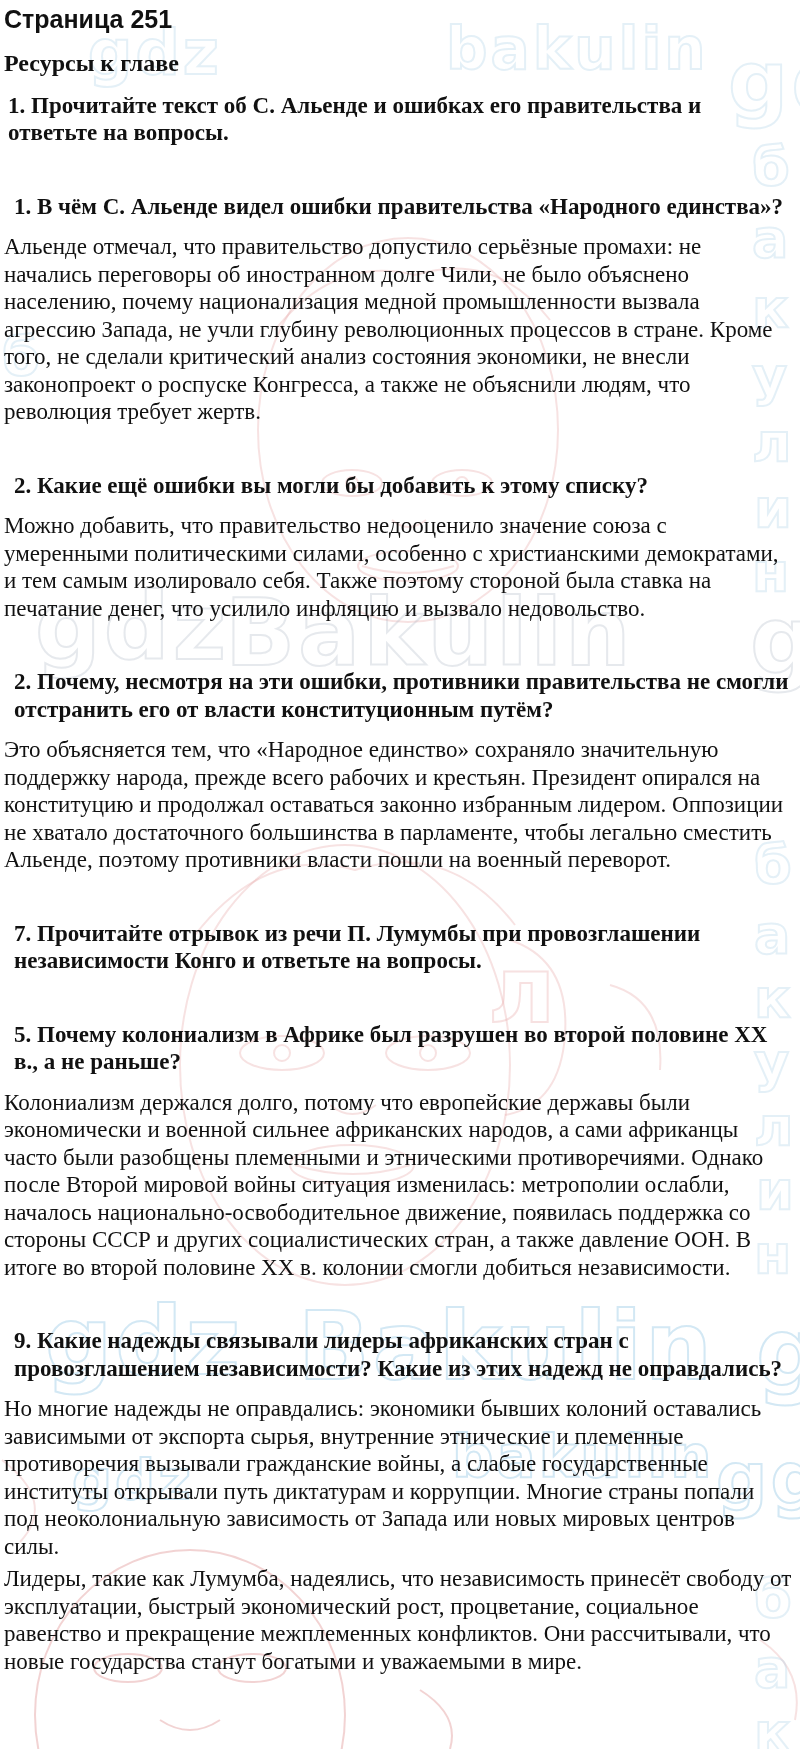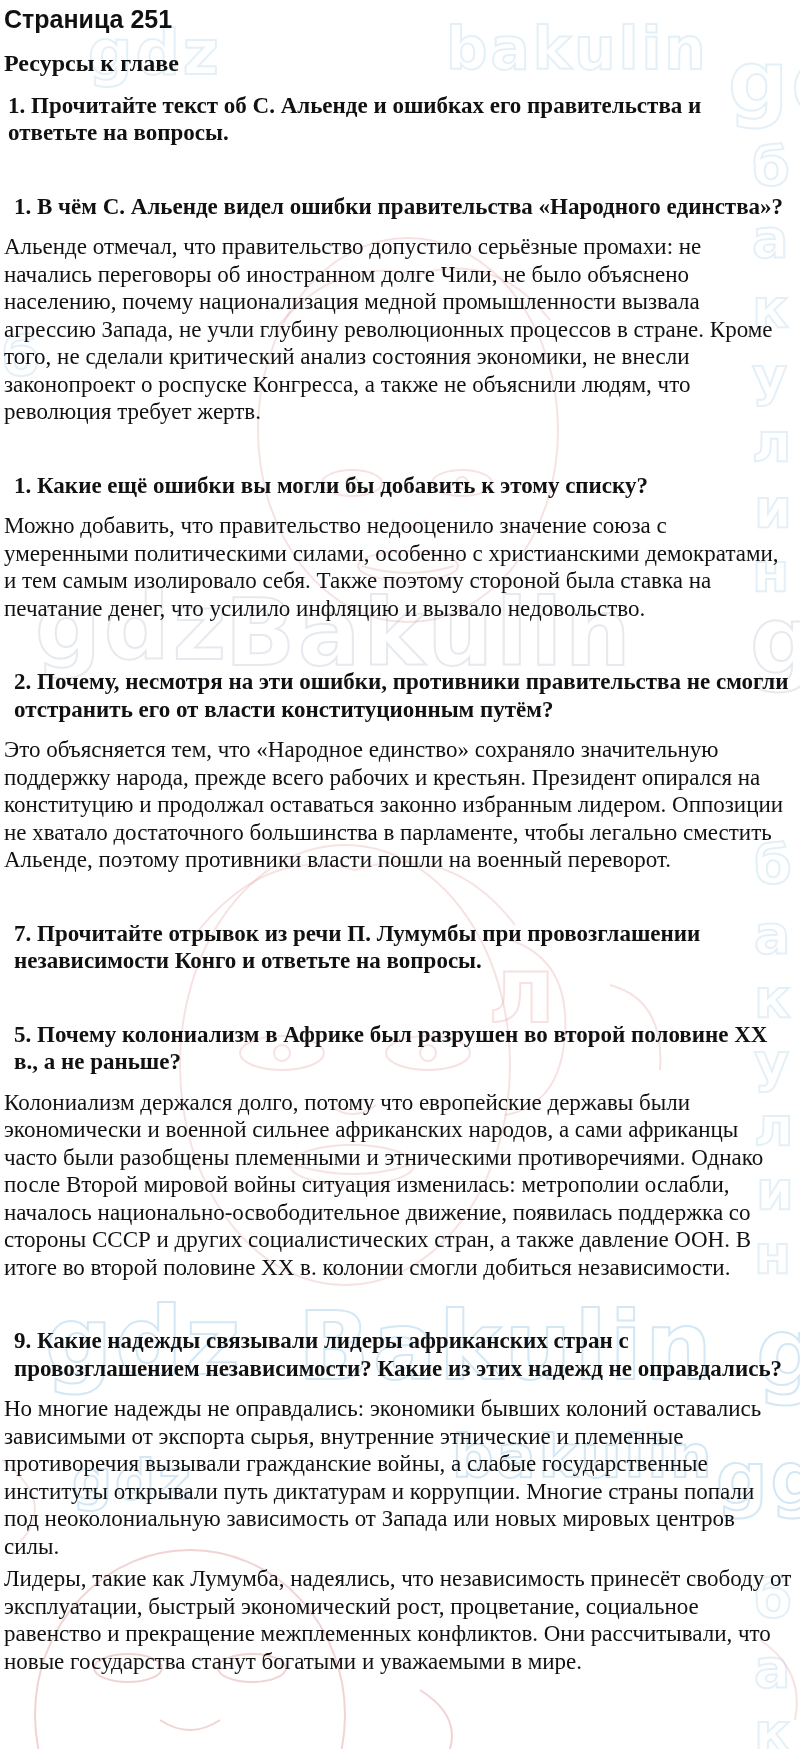--- a/index.html
+++ b/index.html
@@ -112,21 +112,21 @@
 
   <h1 class="page-title">Страница 251</h1>
 
   <h2 class="section-title">Ресурсы к главе</h2>
 
   <h3 class="task-title">1. Прочитайте текст об С. Альенде и ошибках его правительства и ответьте на вопросы.</h3>
 
   <h3 class="q-title">1. В чём С. Альенде видел ошибки правительства «Народного единства»?</h3>
   <p class="answer">Альенде отмечал, что правительство допустило серьёзные промахи: не начались переговоры об иностранном долге Чили, не было объяснено населению, почему национализация медной промышленности вызвала агрессию Запада, не учли глубину революционных процессов в стране. Кроме того, не сделали критический анализ состояния экономики, не внесли законопроект о роспуске Конгресса, а также не объяснили людям, что революция требует жертв.</p>
 
-  <h3 class="q-title">1. Какие ещё ошибки вы могли бы добавить к этому списку?</h3>
+  <h3 class="q-title">2. Какие ещё ошибки вы могли бы добавить к этому списку?</h3>
   <p class="answer">Можно добавить, что правительство недооценило значение союза с умеренными политическими силами, особенно с христианскими демократами, и тем самым изолировало себя. Также поэтому стороной была ставка на печатание денег, что усилило инфляцию и вызвало недовольство.</p>
 
   <h3 class="q-title">2. Почему, несмотря на эти ошибки, противники правительства не смогли отстранить его от власти конституционным путём?</h3>
   <p class="answer">Это объясняется тем, что «Народное единство» сохраняло значительную поддержку народа, прежде всего рабочих и крестьян. Президент опирался на конституцию и продолжал оставаться законно избранным лидером. Оппозиции не хватало достаточного большинства в парламенте, чтобы легально сместить Альенде, поэтому противники власти пошли на военный переворот.</p>
 
   <h3 class="q-title">7. Прочитайте отрывок из речи П. Лумумбы при провозглашении независимости Конго и ответьте на вопросы.</h3>
 
   <h3 class="q-title">5. Почему колониализм в Африке был разрушен во второй половине XX в., а не раньше?</h3>
   <p class="answer">Колониализм держался долго, потому что европейские державы были экономически и военной сильнее африканских народов, а сами африканцы часто были разобщены племенными и этническими противоречиями. Однако после Второй мировой войны ситуация изменилась: метрополии ослабли, началось национально-освободительное движение, появилась поддержка со стороны СССР и других социалистических стран, а также давление ООН. В итоге во второй половине XX в. колонии смогли добиться независимости.</p>
 

